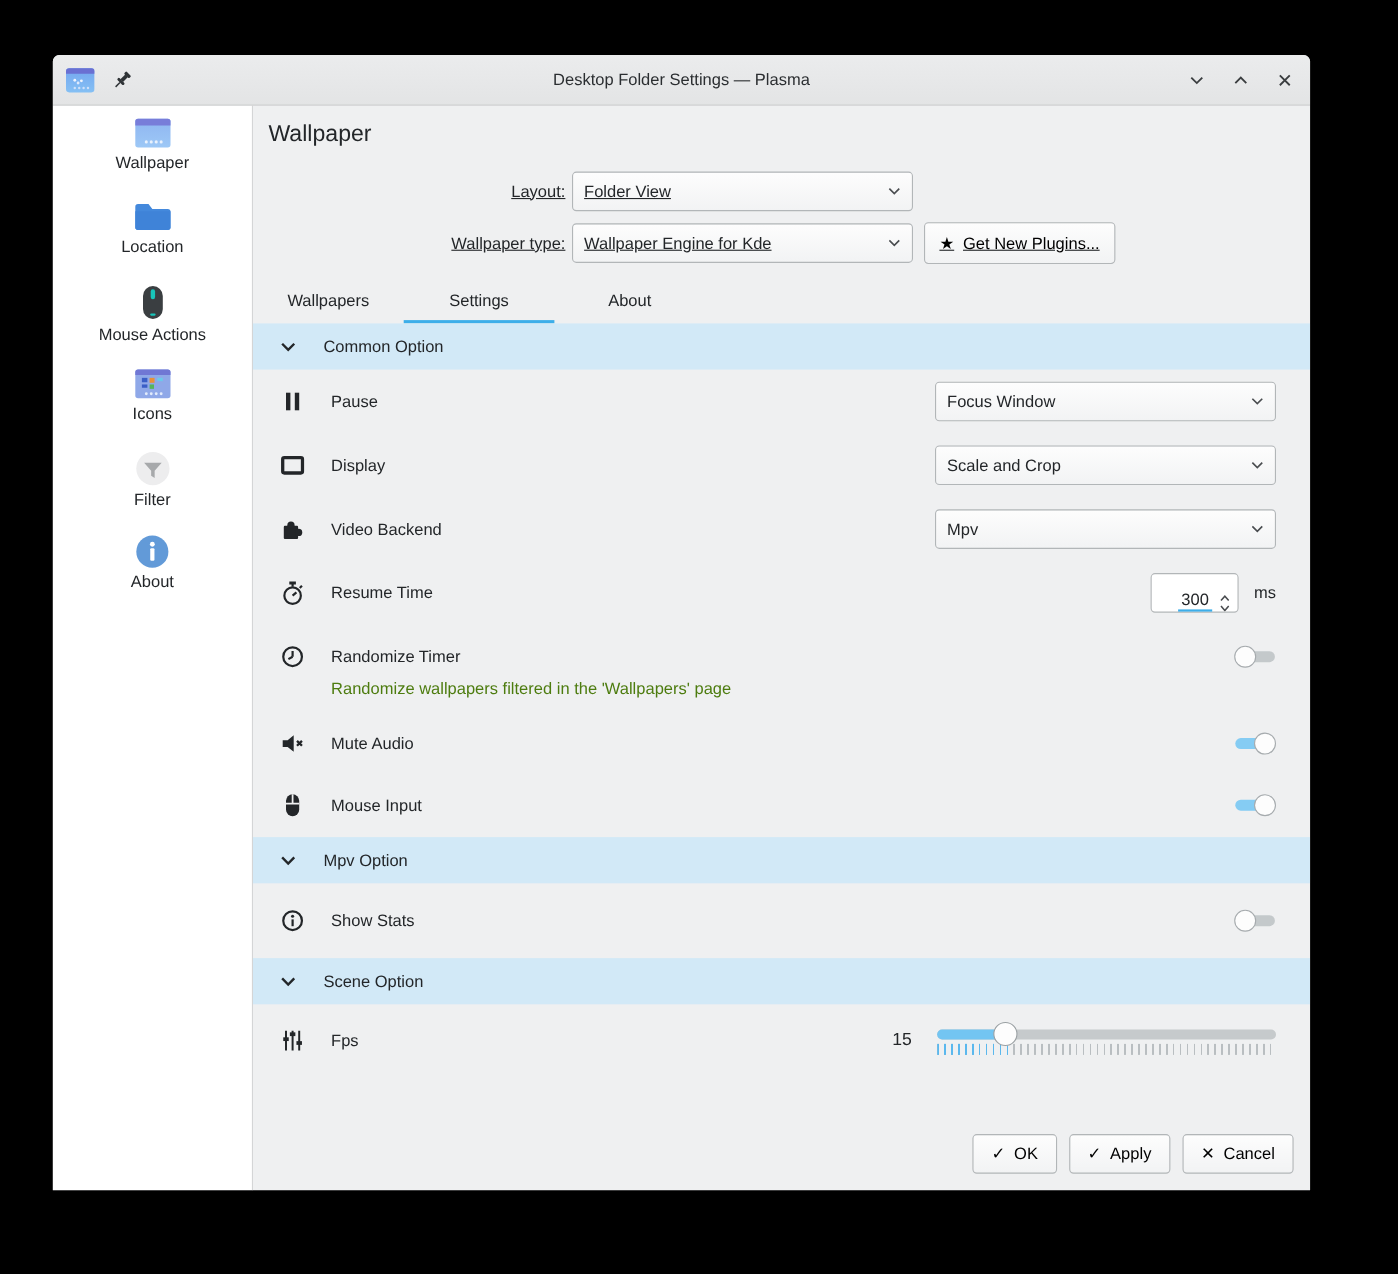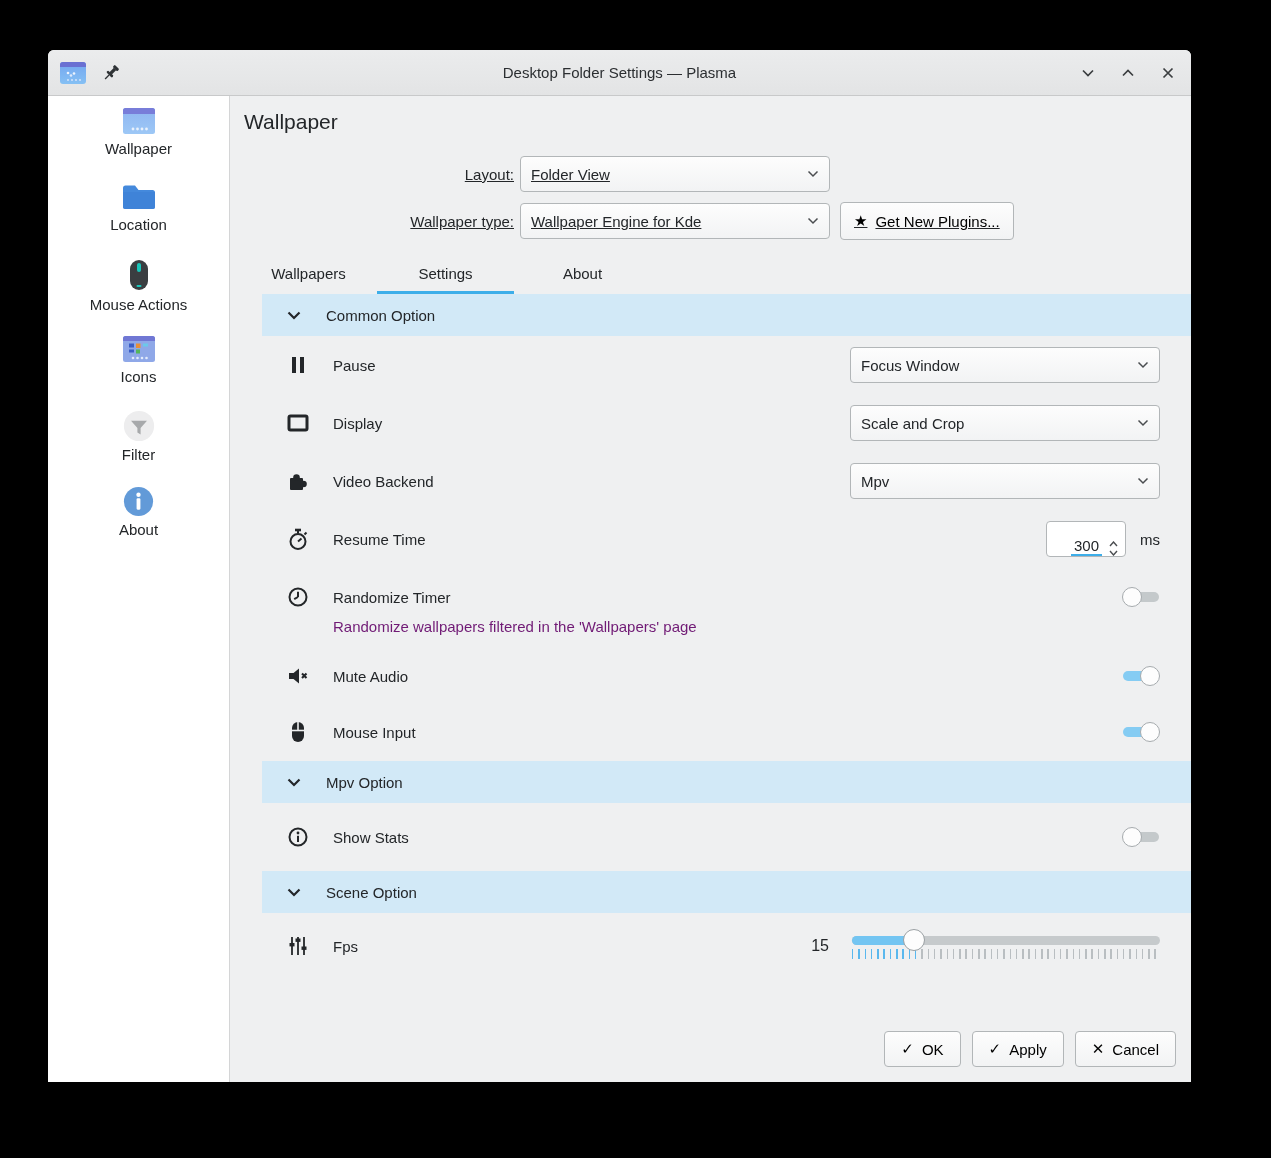--- a/index.html
+++ b/index.html
@@ -32,32 +32,32 @@
   .combo { width:310px; height:36px; border:1px solid #b2b6b8; border-radius:4px;
            background:linear-gradient(#fdfdfd,#f2f3f4); display:flex; align-items:center;
            justify-content:space-between; padding:0 10px 0 10px; font-size:15px; }
   .btn { height:38px; border:1px solid #b2b6b8; border-radius:4px;
          background:linear-gradient(#fdfdfd,#f2f3f4); display:flex; align-items:center;
          gap:8px; padding:0 13px; font-size:15px; }
   .plugins-btn { margin-left:10px; }
   .icon-glyph { font-size:15px; }
 
   
-  .tabbar { display:flex; margin-top:16px; padding-left:10px; }
+  .tabbar { display:flex; margin-top:16px; padding-left:0; }
   .tab { width:137px; text-align:center; font-size:15px; padding:9px 0 9px; border-bottom:3px solid transparent; }
   .tab.active { border-bottom-color:#3daee9; }
 
   
-  .sections { flex:1; display:flex; flex-direction:column; min-height:0;margin-left:32px; }
+  .sections { flex:1; display:flex; flex-direction:column; min-height:0; }
   .section-header { flex:none; height:42px; background:#d2e9f7; display:flex; align-items:center;
                     padding-left:25px; gap:25px; font-size:15px; }
   .row { flex:none; height:58px; display:flex; align-items:center; padding:0 31px 0 24px; }
   .row-icon { width:24px; display:flex; justify-content:center; margin-right:23px; }
   .row-label { flex:1; font-size:15px; }
-  .hint { flex:none; padding:0 31px 14px 71px; font-size:15px; color:#701a75; margin-top:-8px; }
+  .hint { flex:none; padding:0 31px 14px 71px; font-size:15px; color:#4d7c0f; margin-top:-8px; }
 
   
   .toggle { position:relative; width:38px; height:20px; }
   .toggle-track { position:absolute; top:5px; height:10px; width:26px; border-radius:5px; }
   .toggle.off .toggle-track { right:1px; background:#c4c9cb; }
   .toggle.on  .toggle-track { left:1px; background:#85ccf3; }
   .toggle-knob { position:absolute; top:0; width:20px; height:20px; border-radius:50%;
                  background:#fdfdfd; border:1px solid #a6abae; }
   .toggle.off .toggle-knob { left:0; }
   .toggle.on  .toggle-knob { right:0; }

